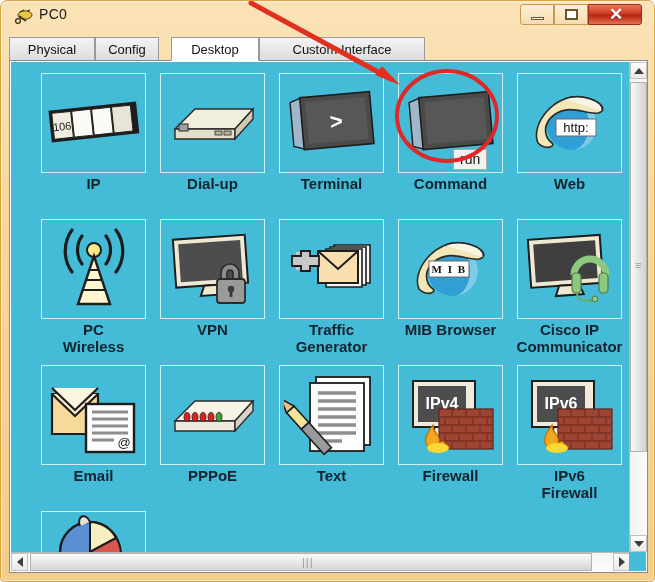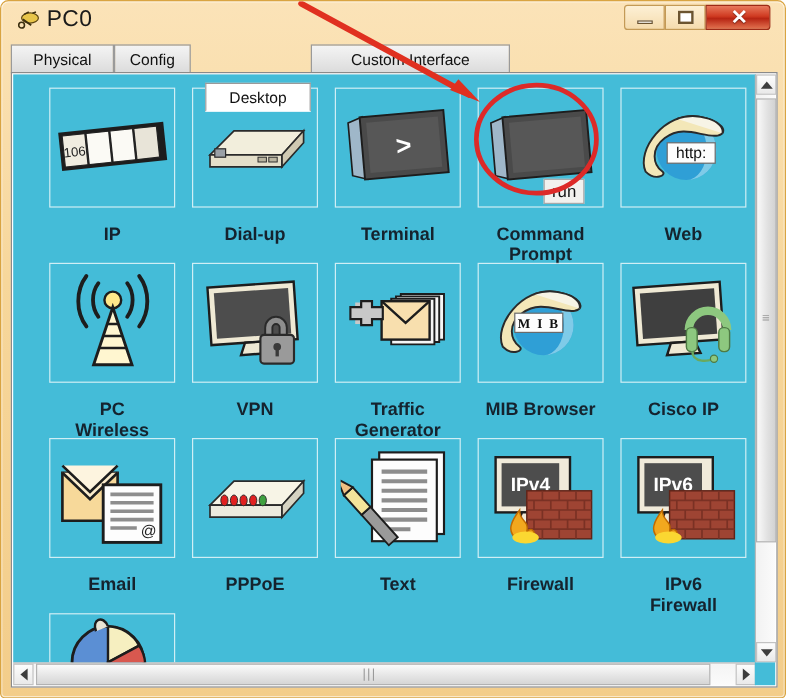--- a/index.html
+++ b/index.html
@@ -19,21 +19,21 @@
 
   
   #titlebar{
     position:absolute;left:0;top:0;width:655px;height:32px;
   }
   #title-icon{
     position:absolute;left:13px;top:7px;width:20px;height:18px;
   }
   #title-text{
     position:absolute;left:38px;top:5px;
-    font-size:19px;color:#1a1a1a;letter-spacing:.3px;
+    font-size:14px;color:#1a1a1a;letter-spacing:.3px;
     font-family:"Liberation Sans",sans-serif;
   }
   .winbtn{
     position:absolute;top:3px;height:21px;
     border:1px solid #c39a56;
     box-sizing:border-box;
   }
   #btn-min{left:519px;width:34px;border-radius:3px 0 0 3px;
     background:linear-gradient(180deg,#fdf0d5,#f5dcae);}
   #btn-max{left:553px;width:34px;
@@ -56,21 +56,21 @@
   }
   .tab{
     position:absolute;top:0;height:24px;box-sizing:border-box;
     border:1px solid #9a9a9a;
     background:linear-gradient(180deg,#f4f4f4,#dcdcdc);
     font-size:13px;color:#111;
     display:flex;align-items:center;justify-content:center;
     font-family:"Liberation Sans",sans-serif;
   }
   .tab.active{
-    background:#fff;border-bottom:1px solid #fff;z-index:3;margin-top:32px;
+    background:#fff;border-bottom:1px solid #fff;z-index:3;
   }
   #tab0{left:0;width:86px;}
   #tab1{left:86px;width:64px;}
   #tab2{left:162px;width:88px;}
   #tab3{left:250px;width:166px;}
 
   
   #panel{
     position:absolute;left:8px;top:59px;width:639px;height:513px;
     box-sizing:border-box;
@@ -97,21 +97,20 @@
     overflow:hidden;
   }
   .cell .lbl{
     position:absolute;left:-12px;top:102px;width:129px;
     text-align:center;
     font-size:15px;font-weight:bold;color:#15232e;
     line-height:17px;
     font-family:"Liberation Sans",sans-serif;
     white-space:nowrap;
     overflow:hidden;
-    margin-top:12px;
   }
   .cell .lbl .l2{display:block;}
 
   
 
   
   #tooltip{
     position:absolute;left:443px;top:88px;
     padding:1px 6px 2px 6px;
     background:#f2f1ee;border:1px solid #a9a9a9;
@@ -262,21 +261,20 @@
           <svg width="96" height="72" viewBox="0 0 96 72">
             <g transform="rotate(-5 48 36)">
               <path d="M8 12 L20 8 L20 60 L8 56 Z" fill="#9fb7c9" stroke="#1d1d1d" stroke-width="1.4"></path>
               <rect x="18" y="8" width="70" height="52" fill="#4a4a4a" stroke="#1d1d1d" stroke-width="1.6"></rect>
               <rect x="23" y="13" width="60" height="42" fill="#575757"></rect>
             </g>
           </svg>
         </div>
         <div class="lbl">
           <span>Command</span>
-          <span class="l2">Prompt</span>
         </div>
       </div>
 
       <div class="cell" style="left:506px;top:11px;">
         <div class="box">
           <svg width="92" height="76" viewBox="0 0 92 76">
             <circle cx="48" cy="40" r="25" fill="#2f9fd6"></circle>
             <path d="M48 15 a25 25 0 0 1 0 50 a17 25 0 0 0 0 -50" fill="#7fcbe8"></path>
             <path d="M14 58 C6 40 30 8 58 12 C78 15 84 26 74 28 C62 30 46 18 30 30 C18 39 20 52 28 58 C32 61 22 66 14 58 Z" fill="#f3e7b8" stroke="#2a2a2a" stroke-width="1.6"></path>
             <path d="M40 14 C58 8 80 16 78 26" fill="#f7f4e6" stroke="#2a2a2a" stroke-width="1.4"></path>
@@ -377,20 +375,21 @@
             </g>
             <path d="M52 46 a16 16 0 0 1 32 0" fill="none" stroke="#8dc87f" stroke-width="7"></path>
             <rect x="50" y="44" width="9" height="20" rx="4" fill="#8dc87f" stroke="#4e7a44" stroke-width="1.2"></rect>
             <rect x="77" y="44" width="9" height="20" rx="4" fill="#8dc87f" stroke="#4e7a44" stroke-width="1.2"></rect>
             <path d="M55 64 C55 74 70 72 72 70" fill="none" stroke="#6aa95e" stroke-width="2"></path>
             <circle cx="73" cy="70" r="3" fill="#8dc87f" stroke="#4e7a44" stroke-width="1"></circle>
           </svg>
         </div>
         <div class="lbl">
           <span>Cisco IP</span>
+          <span class="l2">Communicator</span>
         </div>
       </div>
 
       <div class="cell" style="left:30px;top:303px;">
         <div class="box">
           <svg width="96" height="86" viewBox="0 0 96 86">
             <path d="M6 22 L52 22 L52 62 L6 62 Z" fill="#f7d99a" stroke="#1d1d1d" stroke-width="2.2"></path>
             <path d="M6 22 L29 44 L52 22" fill="#fbeccb" stroke="#1d1d1d" stroke-width="2.2"></path>
             <path d="M6 16 L29 38 L52 16" fill="#fdf4df" stroke="#1d1d1d" stroke-width="2.2"></path>
             <rect x="40" y="32" width="48" height="48" fill="#fdfdfd" stroke="#1d1d1d" stroke-width="2.4"></rect>

